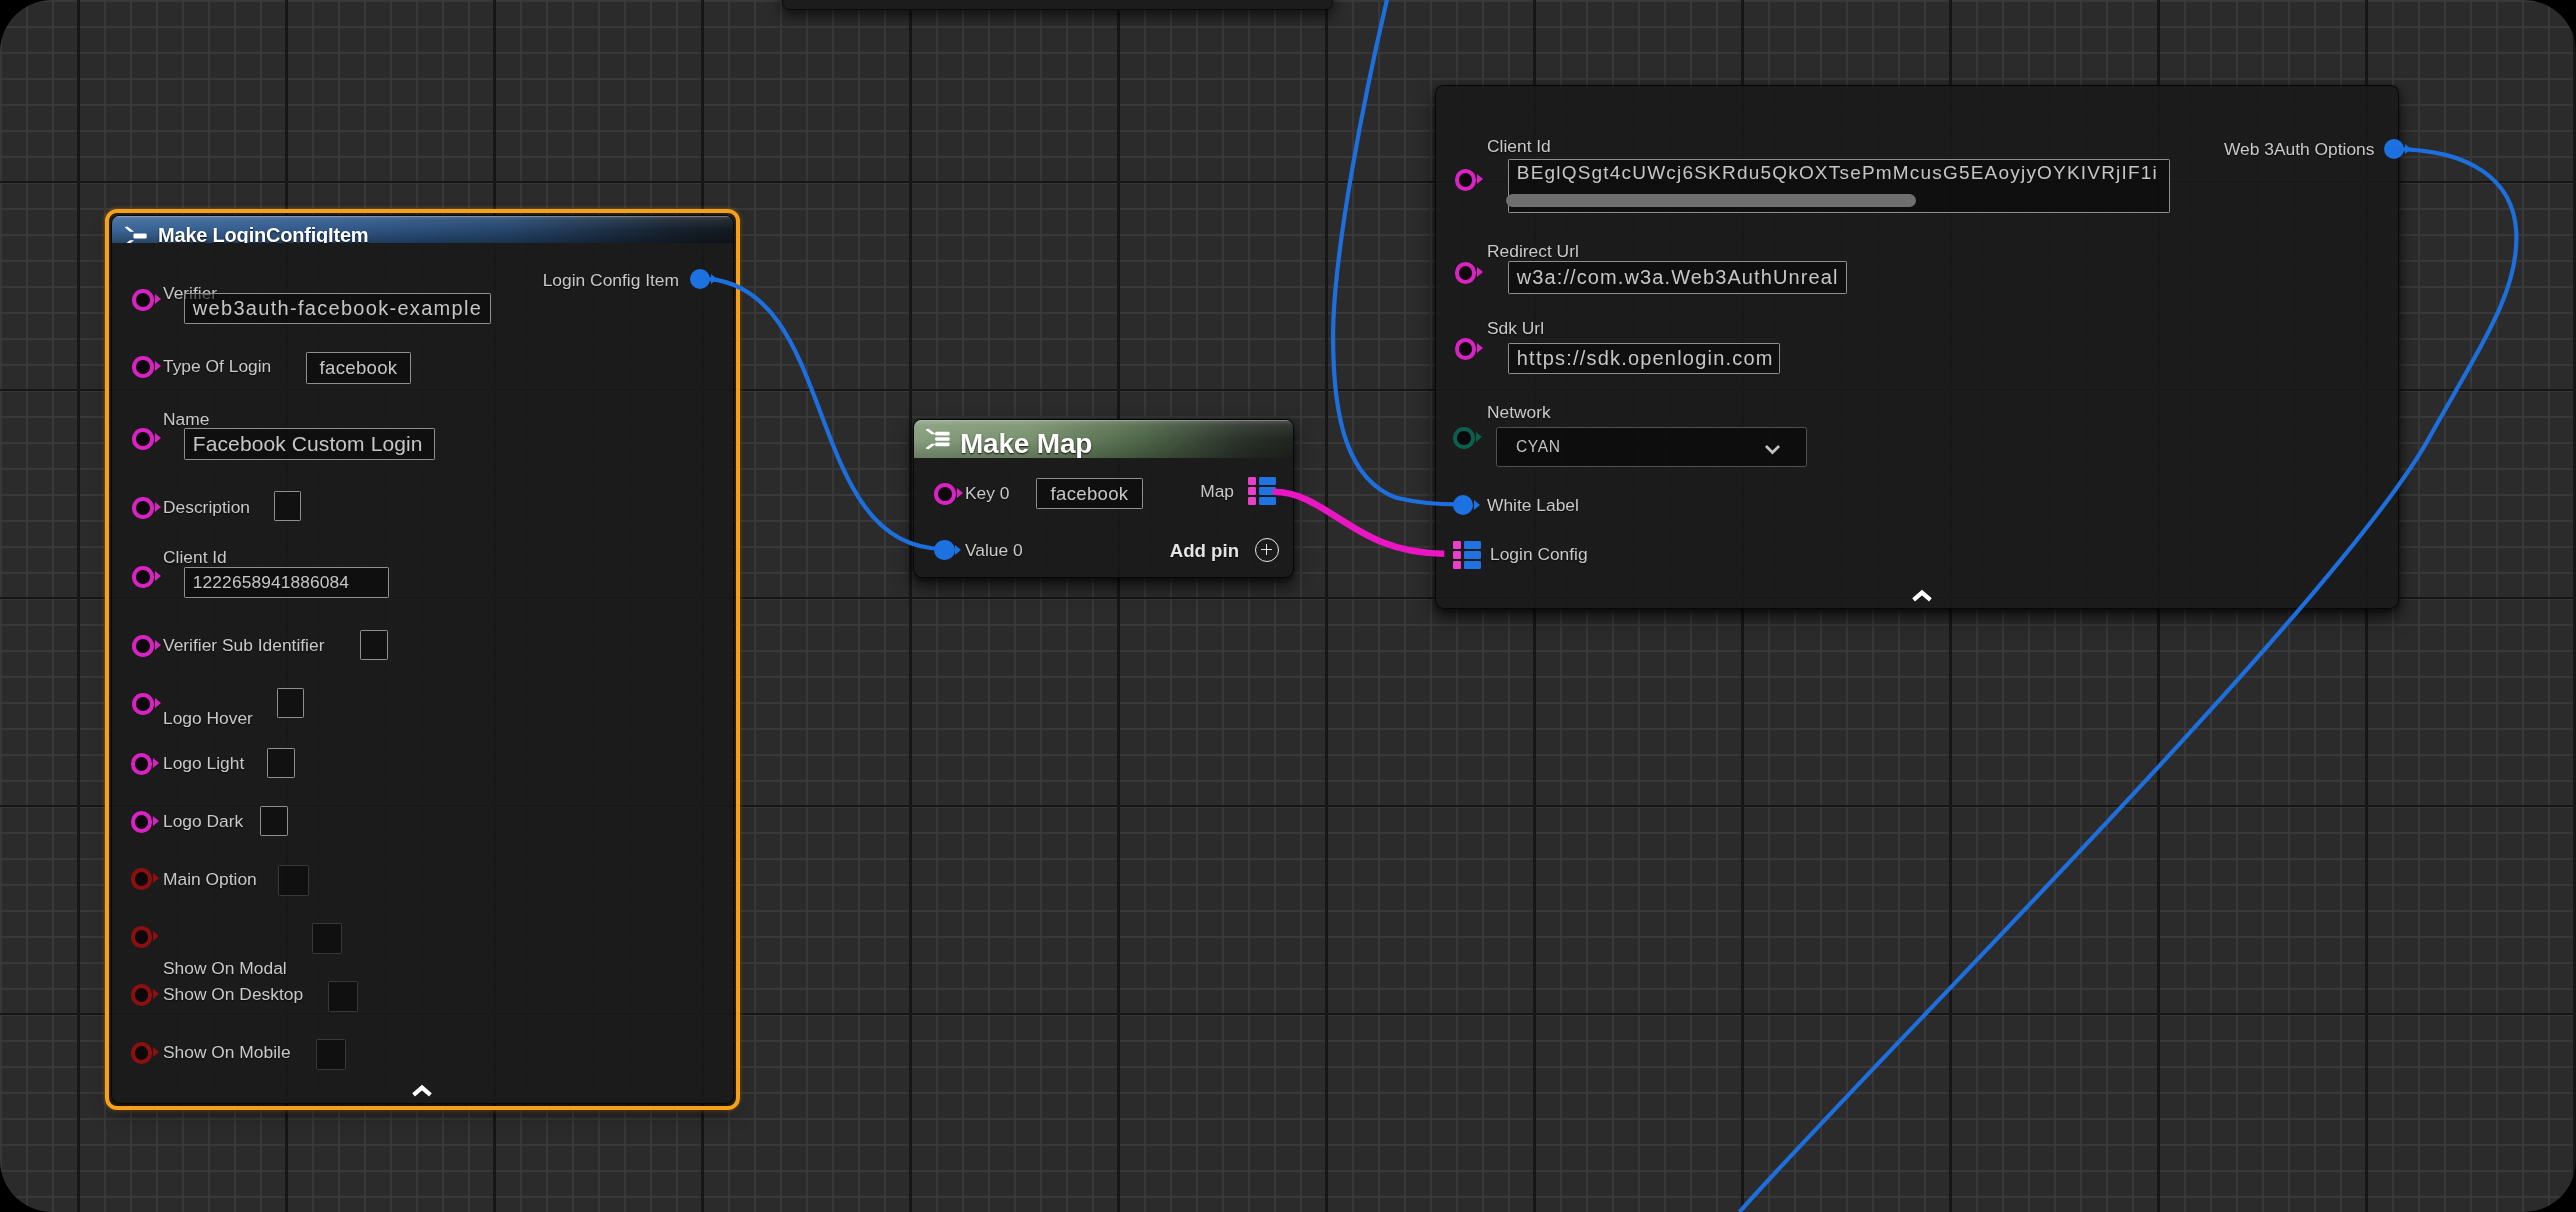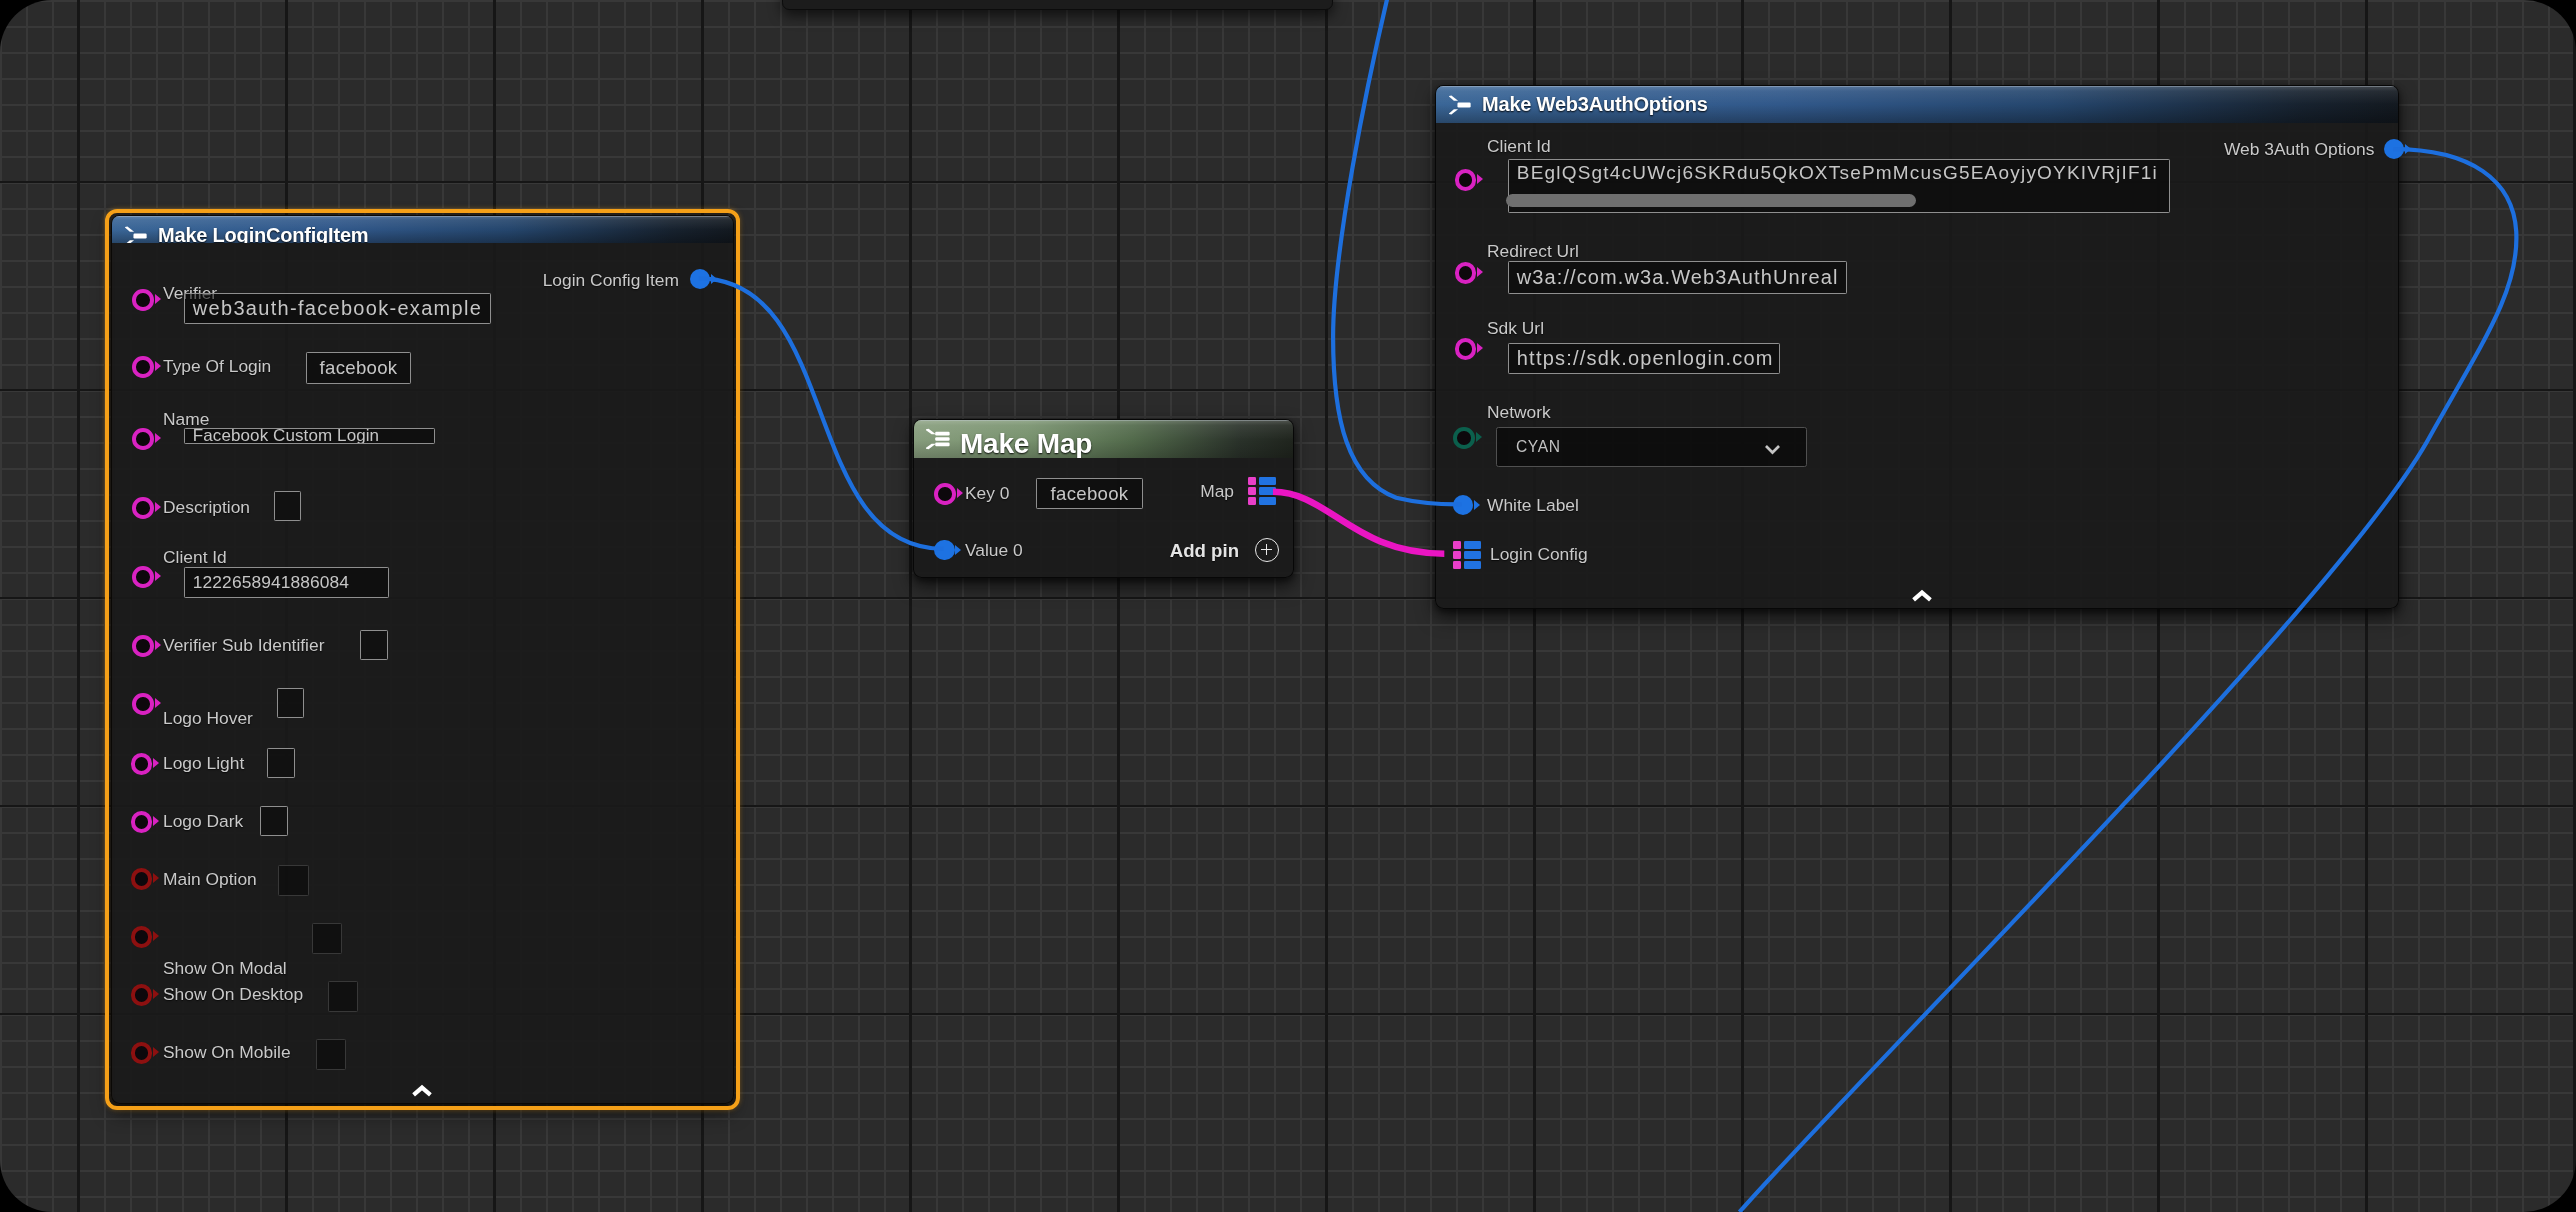--- a/index.html
+++ b/index.html
@@ -113,21 +113,21 @@
     <div class="plabel" style="left:51px; top:49px;margin-top:16px;">Verifier</div>
     <span class="pin mag" style="left:20.4px; top:73px;"></span>
     <div class="tbox" style="left:60px; top:77px; width:307px; height:31px; font-size:20px; letter-spacing:1.3px;">web3auth-facebook-example</div>
 
     <div class="plabel" style="left:51px; top:138px;">Type Of Login</div>
     <span class="pin mag" style="left:20.4px; top:140px;"></span>
     <div class="tbox ctr" style="left:182px; top:136px; width:105px; height:32px; font-size:18.6px; letter-spacing:0.3px;">facebook</div>
 
     <div class="plabel" style="left:51px; top:191px;">Name</div>
     <span class="pin mag" style="left:20.4px; top:212px;"></span>
-    <div class="tbox" style="left:60px; top:212px; width:251px; height:16px; font-size:17px; letter-spacing:0.1px;">Facebook Custom Login</div>
+    <div class="tbox" style="left:60px; top:212px; width:251px; height:32px; font-size:21px; letter-spacing:0.1px;">Facebook Custom Login</div>
 
     <div class="plabel" style="left:51px; top:279px;">Description</div>
     <span class="pin mag" style="left:20.4px; top:281px;"></span>
     <div class="cbox" style="left:162px; top:275px; width:27px; height:30px;"></div>
 
     <div class="plabel" style="left:51px; top:329px;">Client Id</div>
     <span class="pin mag" style="left:20.4px; top:350px;"></span>
     <div class="tbox" style="left:60px; top:351px; width:205px; height:31px; font-size:17.4px; letter-spacing:0.1px;">1222658941886084</div>
 
     <div class="plabel" style="left:51px; top:417px;">Verifier Sub Identifier</div>
@@ -200,32 +200,20 @@
     </span>
 
     <div class="plabel" style="left:51px; top:118px;">Value 0</div>
     <span class="pin fill blue" style="left:20.4px; top:120px;"></span>
 
     <div class="addlbl" style="right:54px; top:120px;">Add pin</div>
     <span class="plusic" style="left:341px; top:118px;"></span>
   </div>
 
   <div class="node" style="left:1435px; top:85px; width:964px; height:524px;">
-    <div class="nhead blue" style="height:37px;">
-      <span class="nicon" style="left:13.2px; top:6.6px;">
-        <svg width="26.5" height="24" viewBox="0 0 44 40">
-              <g fill="#fff">
-                <path d="M4 4 L15 13 L8 13 L-1 5 Z"></path>
-                <path d="M4 36 L15 27 L8 27 L-1 35 Z"></path>
-                <rect x="14" y="16" width="22" height="8" rx="2"></rect>
-              </g>
-            </svg>
-      </span>
-      <div class="ntitle" style="left:46px; top:7.2px; font-size:20px; letter-spacing:-0.2px;">Make Web3AuthOptions</div>
-    </div>
 
     <div class="plabel" style="left:51px; top:48px;">Client Id</div>
     <span class="pin mag" style="left:18.6px; top:83px;"></span>
     <div class="tbox" style="left:60px; top:73px; width:662px; height:54px; align-items:flex-start; padding-top:2.4px; font-size:19px; letter-spacing:1.2px;">BEglQSgt4cUWcj6SKRdu5QkOXTsePmMcusG5EAoyjyOYKIVRjIF1i</div>
     <div class="thumb" style="left:70px; top:108px; width:410px; height:12.6px;"></div>
 
     <div class="plabel r" style="right:23.5px; top:51px;">Web 3Auth Options</div>
     <span class="pin fill blue" style="left:948px; top:53px;"></span>
 
     <div class="plabel" style="left:51px; top:153px;">Redirect Url</div>

